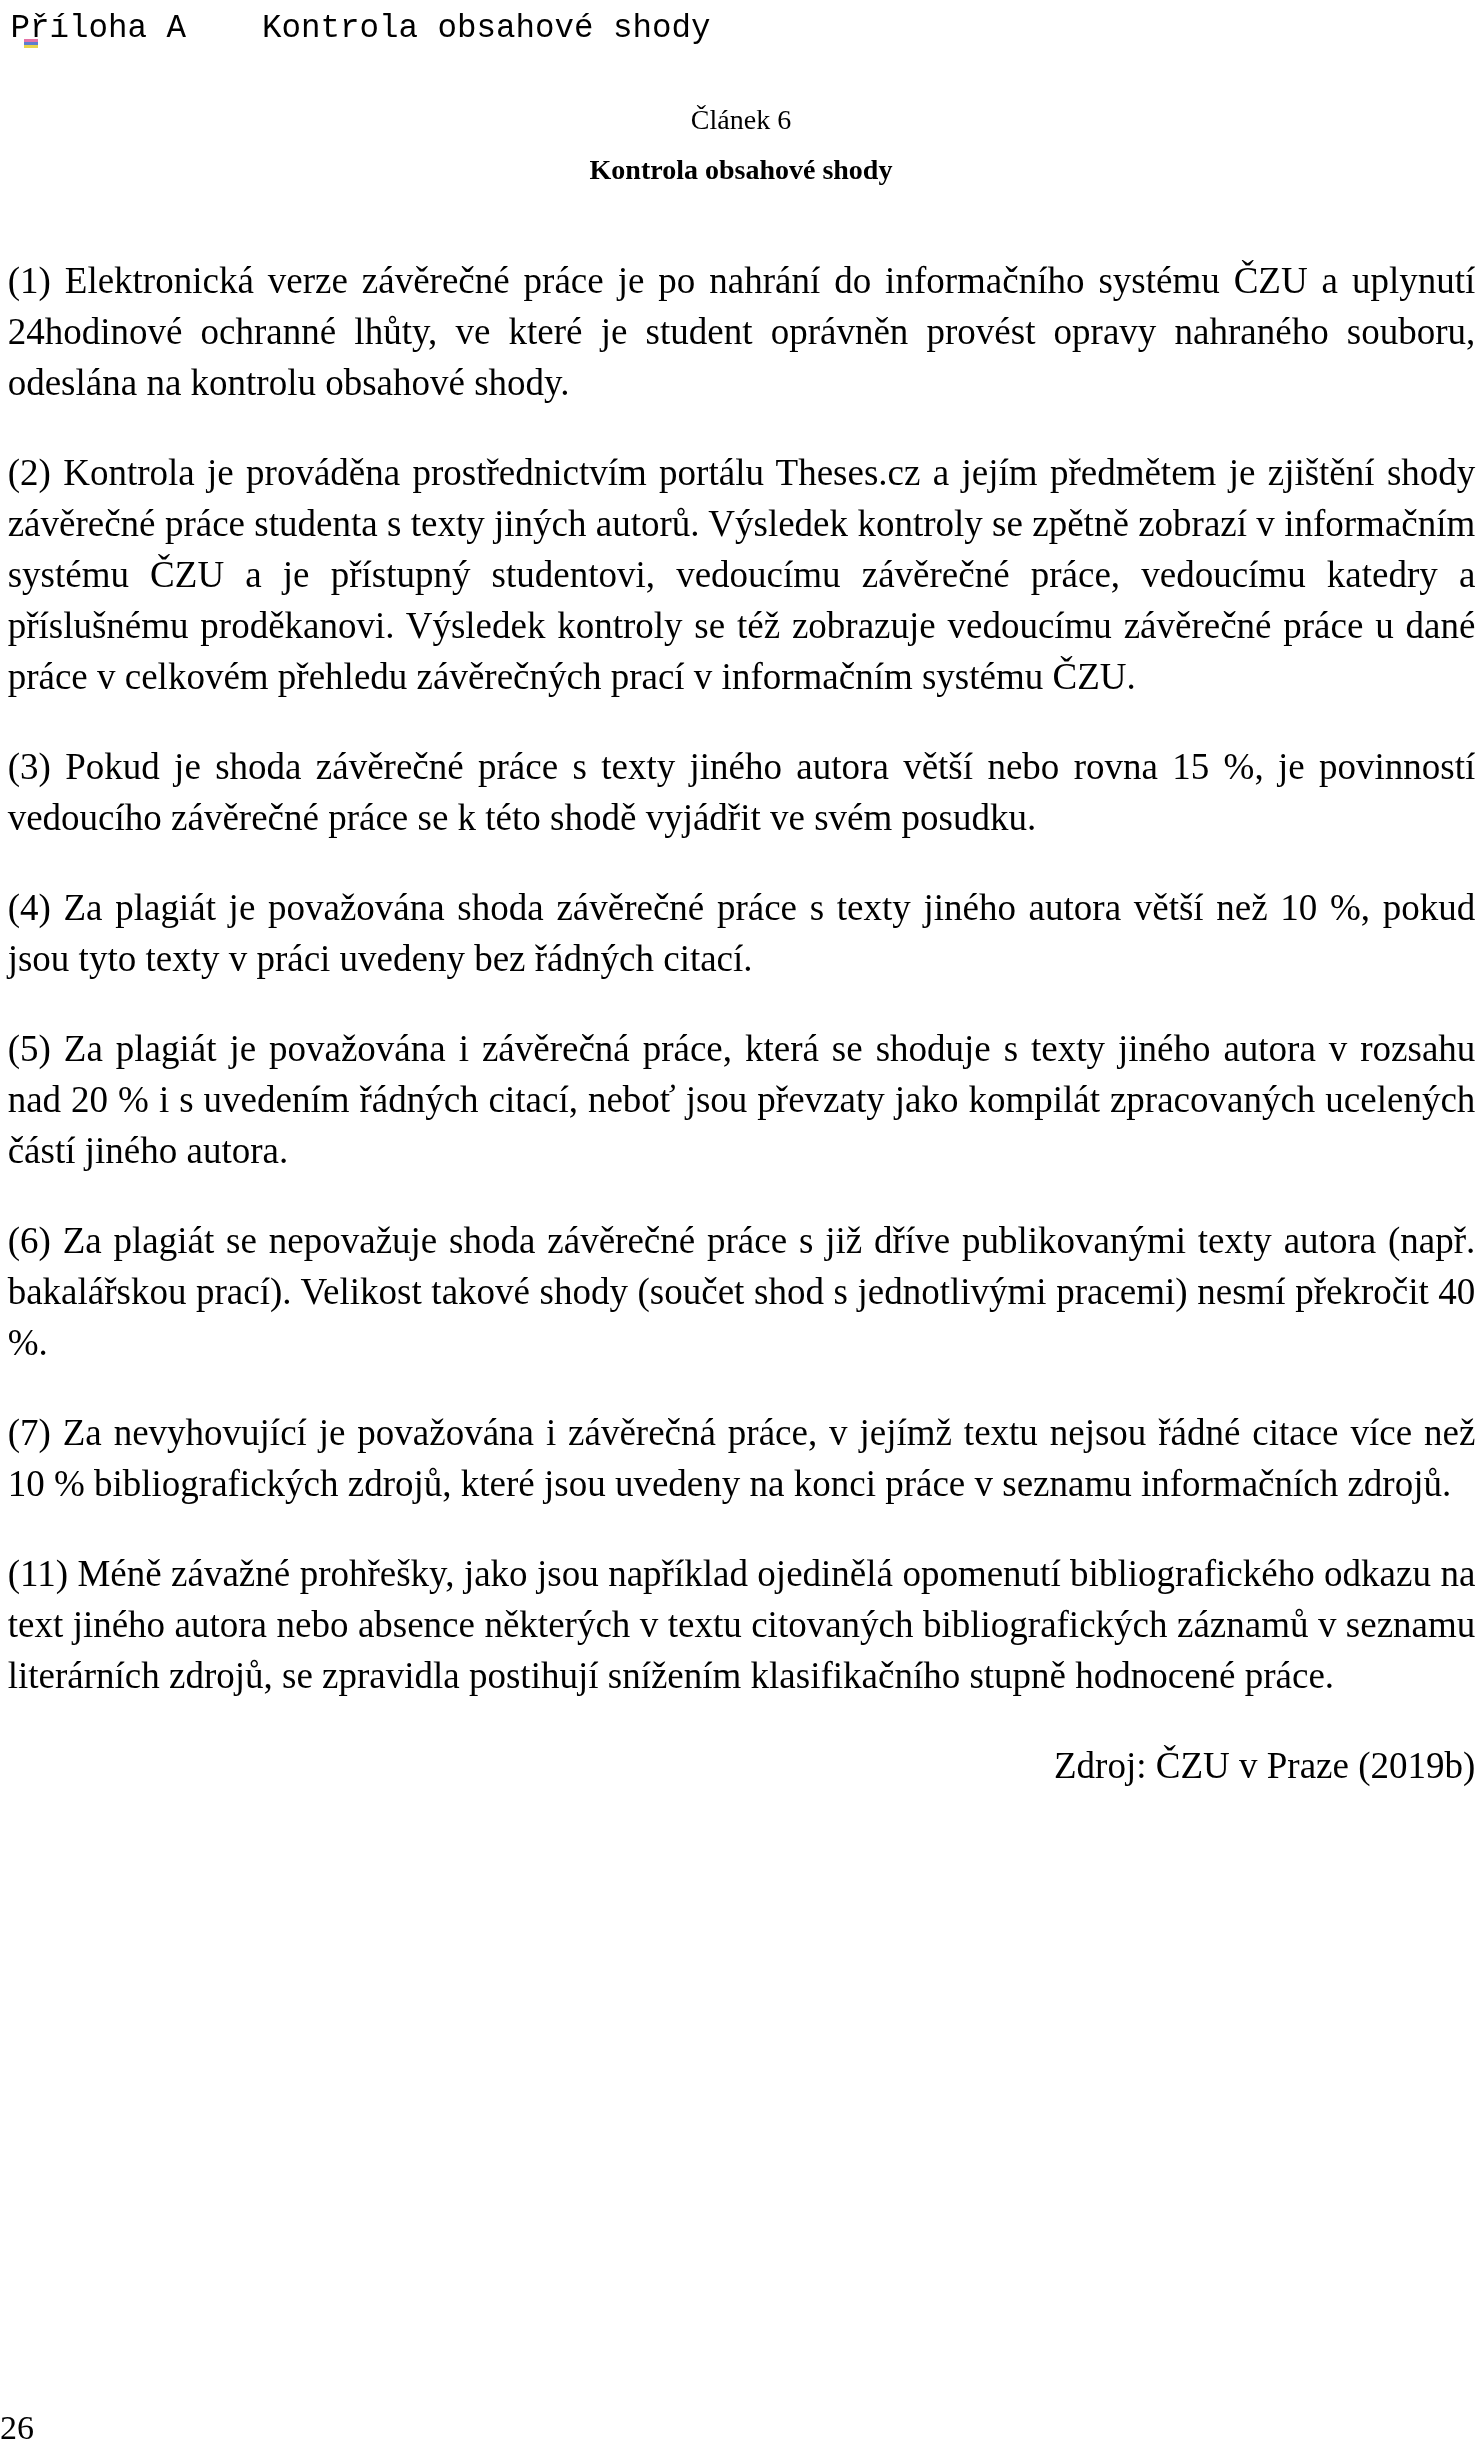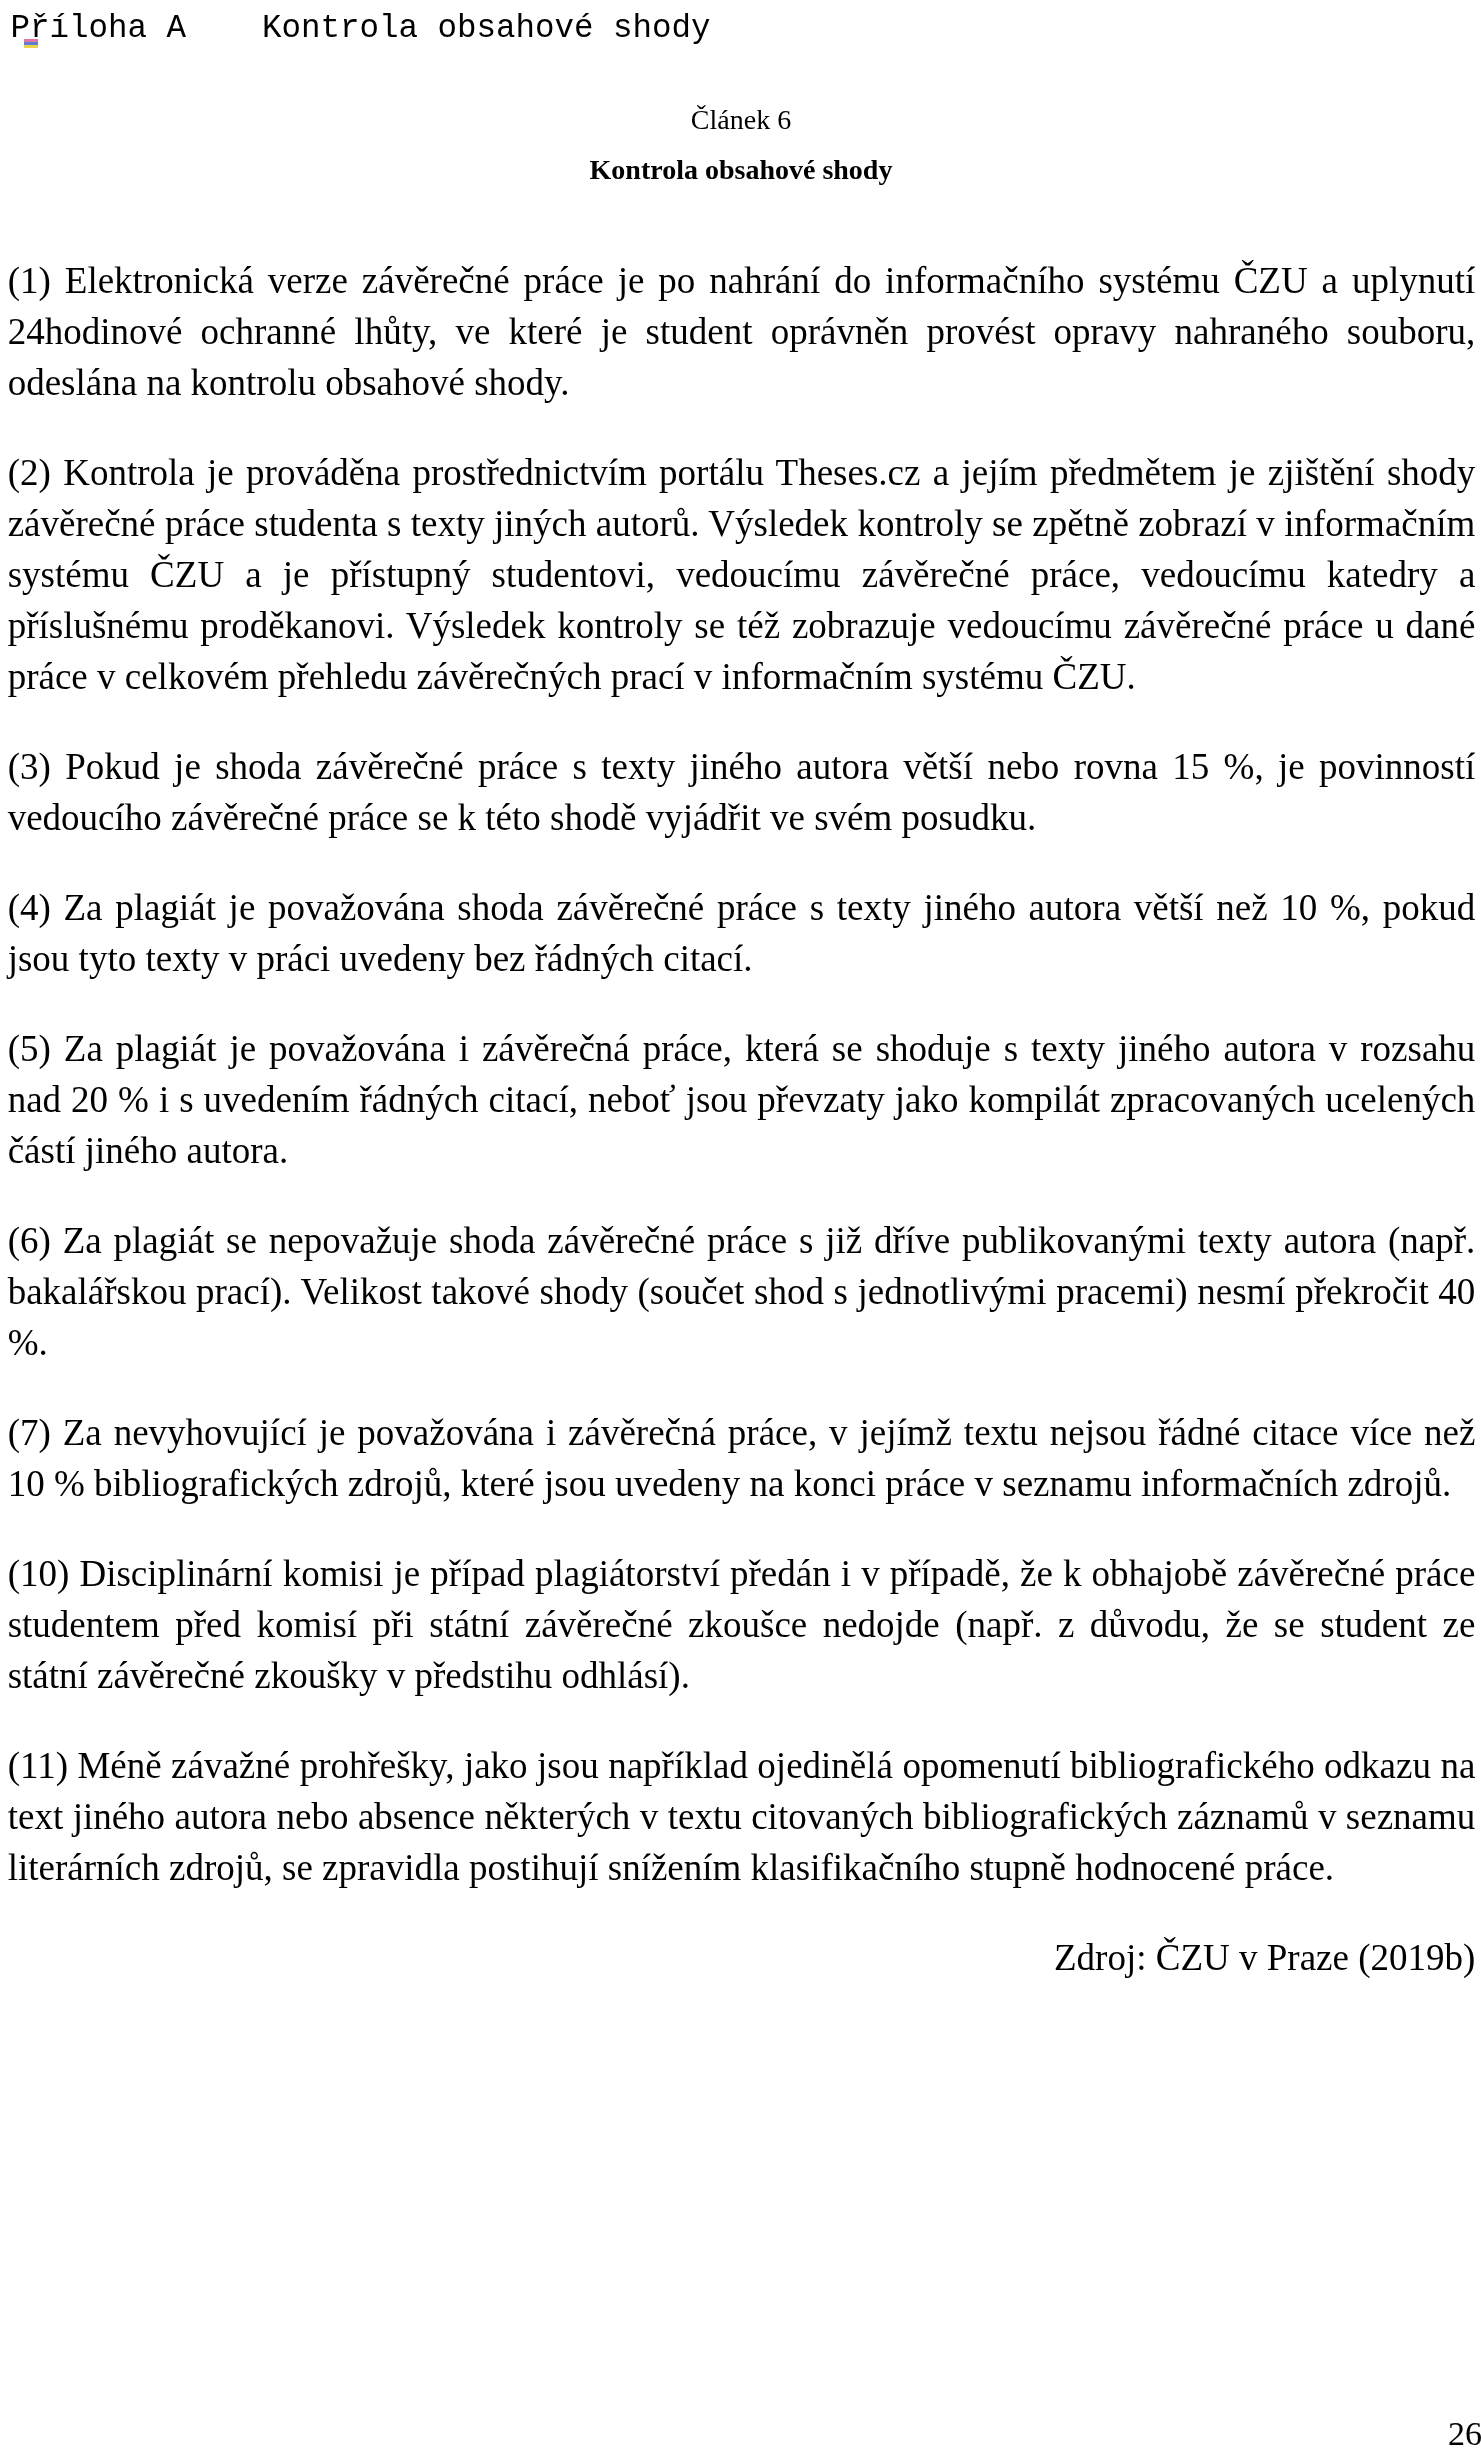--- a/index.html
+++ b/index.html
@@ -72,22 +72,22 @@
   }
   .content p.source-line {
     text-align: right;
     margin-top: 15.3px;
     margin-bottom: 0;
   }
   .page-footer {
     position: absolute;
     left: 0;
     right: 0;
-    bottom: 0;
-    text-align: right;
+    bottom: 6px;
+    text-align: left;
     font-size: 34px;
     line-height: 38px;
   }
 </style>
 </head>
 <body>
 
 <div class="page">
 
   <div class="doc-header">
@@ -106,21 +106,20 @@
   </div>
 
   <div class="content">
     <p>(1) Elektronická verze závěrečné práce je po nahrání do informačního systému ČZU a uplynutí 24hodinové ochranné lhůty, ve které je student oprávněn provést opravy nahraného souboru, odeslána na kontrolu obsahové shody.</p>
     <p>(2) Kontrola je prováděna prostřednictvím portálu Theses.cz a jejím předmětem je zjištění shody závěrečné práce studenta s texty jiných autorů. Výsledek kontroly se zpětně zobrazí v informačním systému ČZU a je přístupný studentovi, vedoucímu závěrečné práce, vedoucímu katedry a příslušnému proděkanovi. Výsledek kontroly se též zobrazuje vedoucímu závěrečné práce u dané práce v celkovém přehledu závěrečných prací v informačním systému ČZU.</p>
     <p>(3) Pokud je shoda závěrečné práce s texty jiného autora větší nebo rovna 15 %, je povinností vedoucího závěrečné práce se k této shodě vyjádřit ve svém posudku.</p>
     <p>(4) Za plagiát je považována shoda závěrečné práce s texty jiného autora větší než 10 %, pokud jsou tyto texty v práci uvedeny bez řádných citací.</p>
     <p>(5) Za plagiát je považována i závěrečná práce, která se shoduje s texty jiného autora v rozsahu nad 20 % i s uvedením řádných citací, neboť jsou převzaty jako kompilát zpracovaných ucelených částí jiného autora.</p>
     <p>(6) Za plagiát se nepovažuje shoda závěrečné práce s již dříve publikovanými texty autora (např. bakalářskou prací). Velikost takové shody (součet shod s jednotlivými pracemi) nesmí překročit 40 %.</p>
     <p>(7) Za nevyhovující je považována i závěrečná práce, v jejímž textu nejsou řádné citace více než 10 % bibliografických zdrojů, které jsou uvedeny na konci práce v seznamu informačních zdrojů.</p>
-    <p>(10) Disciplinární komisi je případ plagiátorství předán i v případě, že k obhajobě závěrečné práce studentem před komisí při státní závěrečné zkoušce nedojde (např. z důvodu, že se student ze státní závěrečné zkoušky v předstihu odhlásí).</p>
     <p>(11) Méně závažné prohřešky, jako jsou například ojedinělá opomenutí bibliografického odkazu na text jiného autora nebo absence některých v textu citovaných bibliografických záznamů v seznamu literárních zdrojů, se zpravidla postihují snížením klasifikačního stupně hodnocené práce.</p>
     <p class="source-line">Zdroj: ČZU v Praze (2019b)</p>
   </div>
 
   <div class="page-footer">
     <span>26</span>
   </div>
 
 </div>
 

